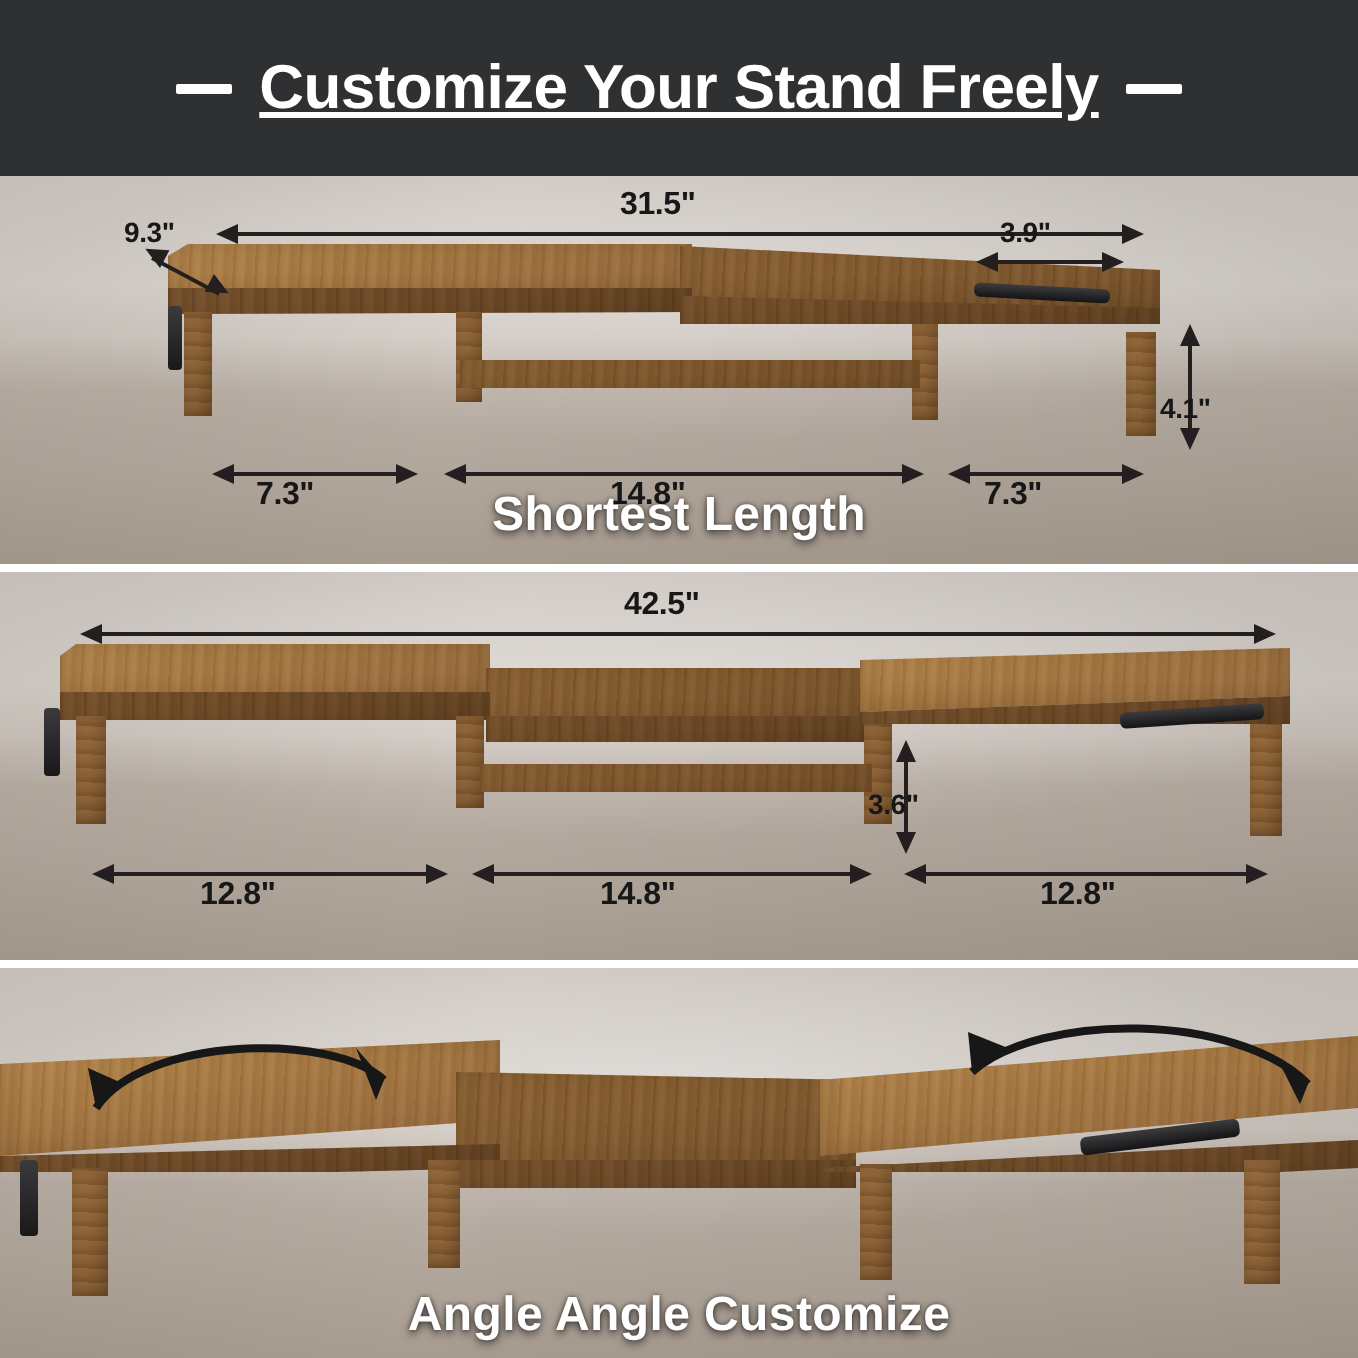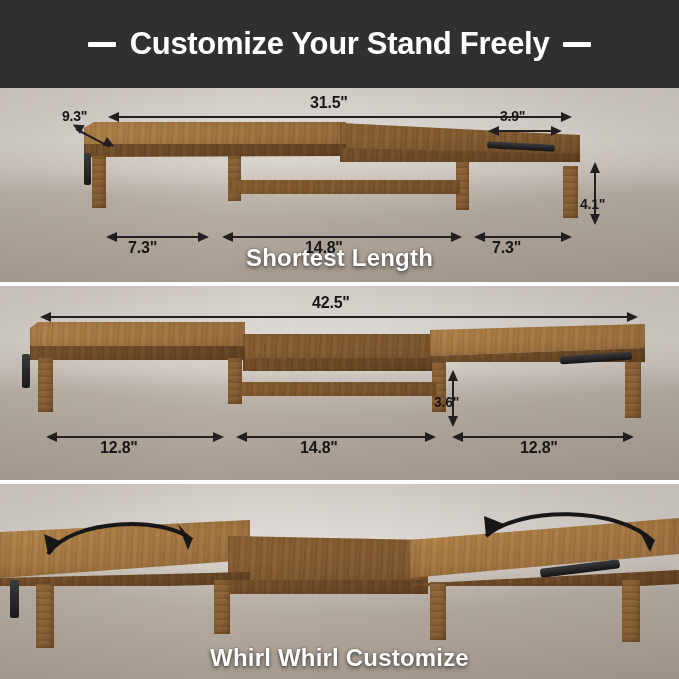--- a/index.html
+++ b/index.html
@@ -38,20 +38,21 @@
     height: 5px;
     background: #ffffff;
     border-radius: 1px;
   }
   .header .title {
     color: #ffffff;
     font-size: 31px;
     font-weight: bold;
     letter-spacing: -0.3px;
     white-space: nowrap;
+    text-decoration: underline;
   }
 
   
   .panel {
     position: absolute;
     left: 0;
     width: 679px;
     overflow: hidden;
   }
   #panel-1 { top: 88px;  height: 194px; }
@@ -359,16 +360,16 @@
       <path d="M6 44 C 30 8, 124 6, 150 30" stroke="#171717" stroke-width="4" fill="none"></path>
       <polygon points="150,30 136,14 146,40" fill="#171717"></polygon>
       <polygon points="6,44 2,24 20,32" fill="#171717"></polygon>
     </svg>
     <svg class="rot-arrow" style="left:478px; top:20px;" width="185" height="62" viewBox="0 0 185 62">
       <path d="M8 32 C 42 2, 140 2, 176 38" stroke="#171717" stroke-width="4" fill="none"></path>
       <polygon points="8,32 6,12 26,20" fill="#171717"></polygon>
       <polygon points="176,38 160,24 172,48" fill="#171717"></polygon>
     </svg>
 
-    <div class="caption" style="top:160px;">Whirl Whirl Customize</div>
+    <div class="caption" style="top:160px;">Angle Angle Customize</div>
   </div>
 
 </div>
 
 </body></html>

